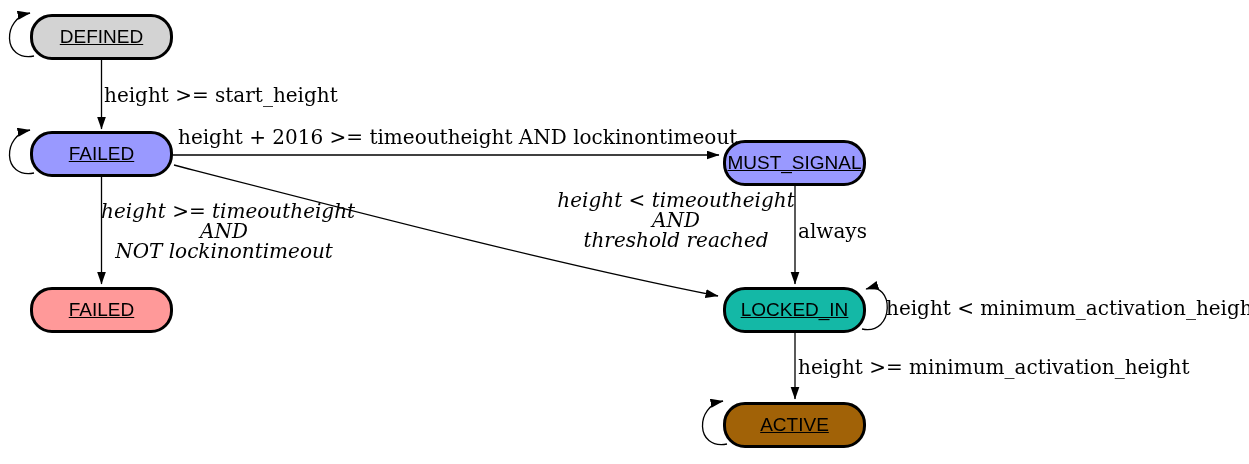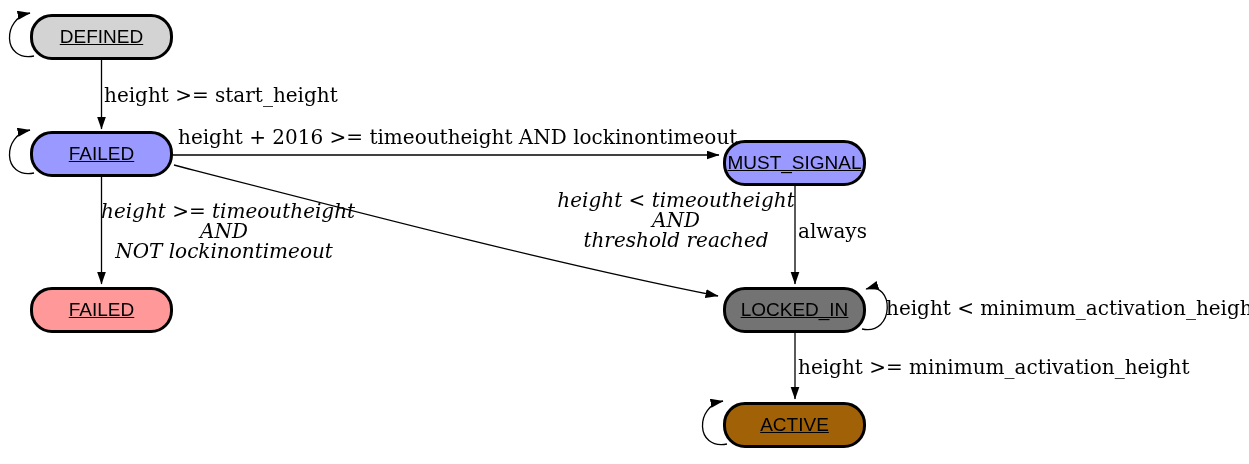--- a/index.html
+++ b/index.html
@@ -53,21 +53,21 @@
   </div>
 
   <div class="node" style="left: 723px; top: 131px; background-color: rgb(153, 153, 255); margin-top: 9px;">
     <span>MUST_SIGNAL</span>
   </div>
 
   <div class="node" style="left: 30px; top: 287px; background-color: rgb(255, 153, 153); text-align: center;">
     <span>FAILED</span>
   </div>
 
-  <div class="node" style="left: 723px; top: 287px; background-color: #737373;">
+  <div class="node" style="left: 723px; top: 287px; background-color: #14b8a6;">
     <span>LOCKED_IN</span>
   </div>
 
   <div class="node" style="left: 723px; top: 402px; background-color: #a16207;">
     <span>ACTIVE</span>
   </div>
 
   <div class="elabel" style="left:104px;top:85px">height &gt;= start_height</div>
 
   <div class="elabel" style="left:178px;top:127px;width:540px;text-align:center">height + 2016 &gt;= timeoutheight AND lockinontimeout</div>

